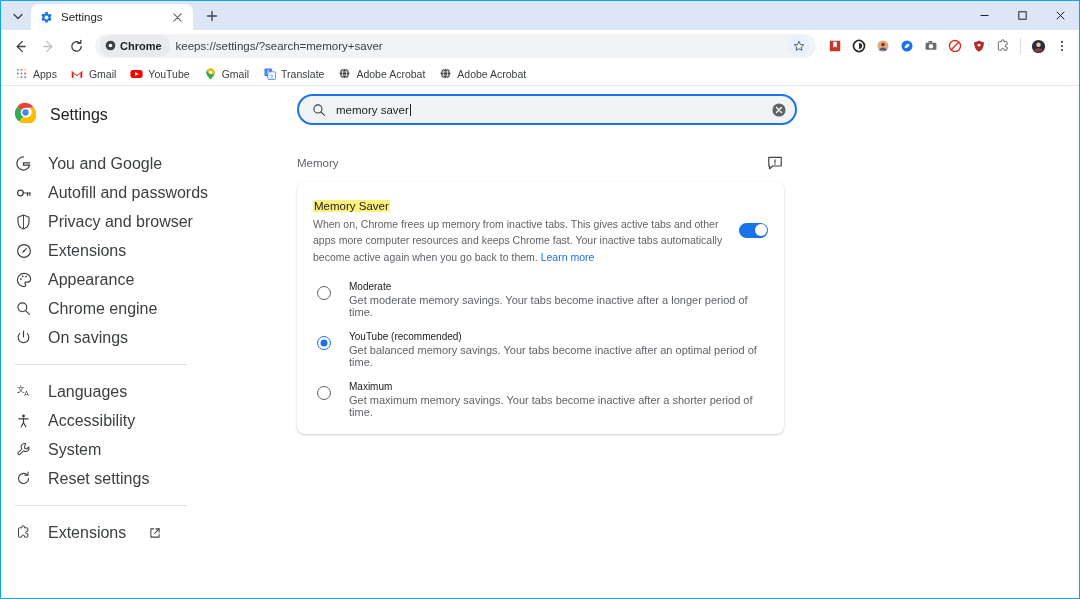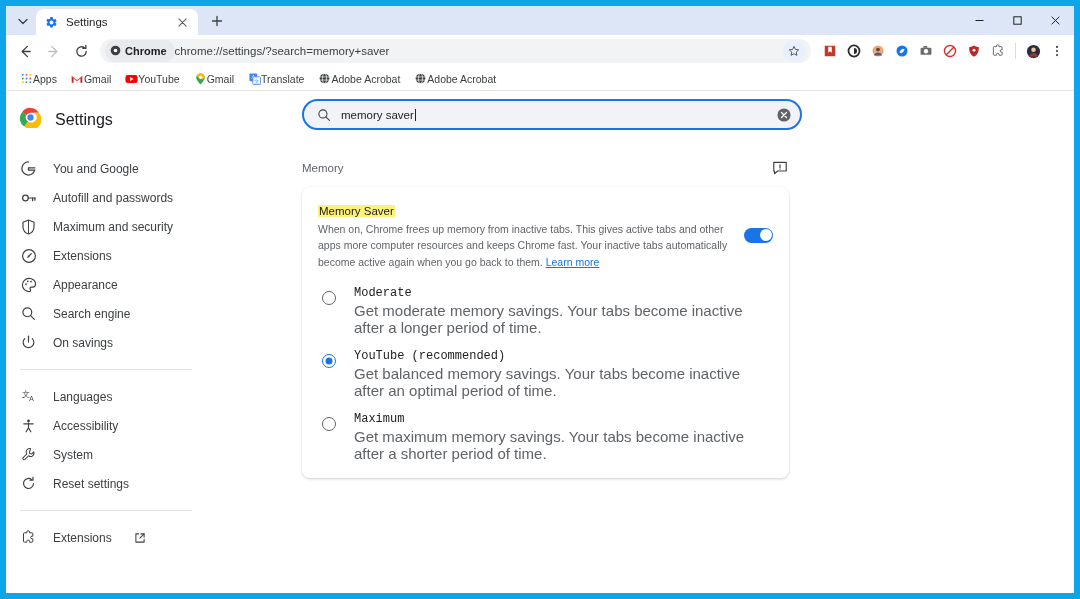--- a/index.html
+++ b/index.html
@@ -5,21 +5,21 @@
   * { box-sizing: border-box; margin: 0; padding: 0; }
   html, body {
     width: 1080px; height: 599px;
     font-family: "Liberation Sans", sans-serif;
     background: #ffffff;
     overflow: hidden;
   }
 
   
   .window { width: 1080px; height: 599px; display: flex; flex-direction: column;
-            background: #fff; border: 6px solid #0ea5e9; }
+            background: #fff; border: 1px solid #0ea5e9; }
 
   .tabstrip {
     height: 29px; background: #dce6f7; display: flex; align-items: flex-end;
     padding-left: 4px; position: relative; flex: 0 0 29px;
   }
   .tab-search {
     width: 26px; height: 26px; display: flex; align-items: center; justify-content: center;
     margin-bottom: 1px; cursor: pointer;
   }
   .tab-search svg { display:block; }
@@ -57,21 +57,21 @@
     height: 32px; background: #ffffff; display: flex; align-items: center;
     padding: 0 6px; gap: 2px; flex: 0 0 32px;
   }
   .nav-btn {
     width: 26px; height: 26px; display: flex; align-items: center; justify-content: center;
     border-radius: 50%; cursor: pointer; flex: 0 0 26px;
   }
   .omnibox {
     flex: 1; height: 24px; margin: 0 6px 0 4px;
     background: #f1f3f4; border-radius: 13px;
-    display: flex; align-items: center; padding: 0 6px 0 5px; 
+    display: flex; align-items: center; padding: 0 6px 0 5px; gap: 6px;
     cursor: text; min-width: 0;
   }
   .chrome-chip {
     display: flex; align-items: center; gap: 4px;
     background: #e8eaed; border-radius: 11px; padding: 2px 8px 2px 5px;
     flex: 0 0 auto;
   }
   .chrome-chip-label { font-size: 11px; color: #202124; font-weight: 600; }
   .omnibox-url {
     flex: 1; font-size: 11.5px; color: #3c4043; white-space: nowrap;
@@ -87,41 +87,41 @@
   }
   .ext-sep { width: 1px; height: 16px; background: #dadce0; margin: 0 4px; }
 
   
   .bookmarks {
     height: 24px; background: #ffffff; display: flex; align-items: center;
     padding: 0 8px; gap: 2px; flex: 0 0 24px;
     border-bottom: 1px solid #e6e6e6;
   }
   .bm {
-    display: flex; align-items: center; padding: 2px 6px;
+    display: flex; align-items: center; gap: 5px; padding: 2px 6px;
     border-radius: 4px; cursor: pointer; white-space: nowrap;
   }
   .bm-label { font-size: 10.5px; color: #3c4043; }
   .bm-icon { width: 13px; height: 13px; display: flex; align-items: center; justify-content: center; flex:0 0 13px;}
 
   
   .page { flex: 1; display: flex; background: #ffffff; overflow: hidden; position: relative; }
 
   
   .sidebar { width: 196px; flex: 0 0 196px; padding-top: 12px; background: #ffffff; }
   .brand { display: flex; align-items: center; gap: 14px; padding: 4px 0 4px 14px; margin-bottom: 18px; }
   .brand-title { font-size: 16px; color: #202124; }
   .nav-list { display: flex; flex-direction: column; }
   .nav-item {
     display: flex; align-items: center; gap: 16px;
     height: 29px; padding-left: 14px; cursor: pointer;
     border-radius: 0 14px 14px 0; margin-right: 10px;
   }
   .nav-ico { width: 17px; height: 17px; flex: 0 0 17px; display: flex; align-items: center; justify-content: center; }
-  .nav-label { font-size: 12px; color: #3c4043; white-space: nowrap; }
+  .nav-label { font-size: 16px; color: #3c4043; white-space: nowrap; }
   .nav-ext { margin-left: 6px; width: 13px; height: 13px; display:flex; align-items:center; justify-content:center; }
   .nav-divider { height: 1px; background: #e0e0e0; margin: 12px 10px 12px 14px; }
 
   
   .main { flex: 1; position: relative; padding-top: 4px; }
 
   .search-wrap { display: flex; justify-content: flex-start; padding-left: 100px; padding-top: 4px; }
   .search-box {
     width: 500px; height: 31px; border: 2px solid #1a73e8; border-radius: 16px;
     background: #f1f3f6; display: flex; align-items: center; padding: 0 8px 0 12px; gap: 10px;
@@ -149,21 +149,21 @@
   .card {
     width: 487px; margin-left: 100px; background: #ffffff;
     border-radius: 8px; box-shadow: 0 1px 3px rgba(60,64,67,.16), 0 1px 2px rgba(60,64,67,.1);
     padding: 14px 16px 16px 16px;
   }
   .card-top { display: flex; align-items: center; gap: 14px; }
   .card-textblock { flex: 1; }
   .card-title { font-size: 11.5px; color: #202124; margin-bottom: 4px; display:inline-block; }
   .hl { background: #fdf17a; padding: 0 1px; }
   .card-desc { font-size: 10.5px; color: #5f6368; line-height: 1.55; }
-  .learn-more { color: #1a73e8; text-decoration: underline; cursor: pointer; }
+  .learn-more { color: #1a73e8; cursor: pointer; }
 
   .toggle {
     width: 29px; height: 15px; border-radius: 8px; background: #1a73e8;
     position: relative; flex: 0 0 29px; cursor: pointer;
   }
   .toggle-knob {
     position: absolute; right: 1.5px; top: 1.5px; width: 12px; height: 12px;
     border-radius: 50%; background: #ffffff;
   }
 
@@ -172,22 +172,22 @@
   .radio {
     width: 14px; height: 14px; border-radius: 50%; border: 1.6px solid #5f6368;
     flex: 0 0 14px; margin-top: 5px; position: relative; background: #fff;
   }
   .radio.checked { border-color: #1a73e8; border-width: 1.6px; }
   .radio.checked::after {
     content: ""; position: absolute; left: 50%; top: 50%; transform: translate(-50%,-50%);
     width: 7px; height: 7px; border-radius: 50%; background: #1a73e8;
   }
   .radio-text { flex: 1; }
-  .radio-label { font-size: 12px; color: #202124; margin-bottom: 2px; font-family: Liberation Mono, monospace; }
-  .radio-desc { font-size: 15px; color: #5f6368; }
+  .radio-label { font-size: 10px; color: #202124; margin-bottom: 2px; }
+  .radio-desc { font-size: 11px; color: #5f6368; }
 </style>
 </head>
 <body>
 
 <div class="window">
 
   <div class="tabstrip">
     <div class="tab-search">
       <svg width="12" height="12" viewBox="0 0 12 12">
           <path d="M2 4.5 L6 8.5 L10 4.5" stroke="#3c4043" stroke-width="1.3" fill="none" stroke-linecap="round" stroke-linejoin="round"></path>
@@ -256,21 +256,21 @@
     <div class="omnibox">
       <span class="chrome-chip">
         <span>
           <svg width="11" height="11" viewBox="0 0 16 16">
               <circle cx="8" cy="8" r="7" fill="#3c4043"></circle>
               <circle cx="8" cy="8" r="2.6" fill="#fff"></circle>
             </svg>
         </span>
         <span class="chrome-chip-label">Chrome</span>
       </span>
-      <span class="omnibox-url">chrome://settings/?search=memory+saver</span>
+      <span class="omnibox-url">keeps://settings/?search=memory+saver</span>
       <span class="omni-star">
         <svg width="12" height="12" viewBox="0 0 16 16">
             <path d="M8 1.8 L9.9 5.9 L14.3 6.4 L11 9.4 L11.9 13.8 L8 11.6 L4.1 13.8 L5 9.4 L1.7 6.4 L6.1 5.9 Z" fill="none" stroke="#3c4043" stroke-width="1.1" stroke-linejoin="round"></path>
           </svg>
       </span>
     </div>
 
     <div class="ext-icons">
       <div class="ext-icon">
         <svg width="14" height="14" viewBox="0 0 16 16">
@@ -463,21 +463,21 @@
           <span class="nav-label">Autofill and passwords</span>
         </div>
 
         <div class="nav-item">
           <span class="nav-ico">
             <svg width="15" height="16" viewBox="0 0 16 18">
                 <path d="M8 1.2 L14.2 3.6 V8.6 C14.2 12.5 11.5 15.6 8 16.8 C4.5 15.6 1.8 12.5 1.8 8.6 V3.6 Z" fill="none" stroke="#3c4043" stroke-width="1.3" stroke-linejoin="round"></path>
                 <path d="M8 1.4 V16.6" stroke="#3c4043" stroke-width="1.1"></path>
               </svg>
           </span>
-          <span class="nav-label">Maximum and security</span>
+          <span class="nav-label">Privacy and browser</span>
         </div>
 
         <div class="nav-item">
           <span class="nav-ico">
             <svg width="16" height="16" viewBox="0 0 18 18">
                 <circle cx="9" cy="9" r="7.2" fill="none" stroke="#3c4043" stroke-width="1.3"></circle>
                 <path d="M11.6 6.4 L7.6 10.4" stroke="#3c4043" stroke-width="1.3" stroke-linecap="round"></path>
                 <circle cx="9" cy="9" r="0.9" fill="#3c4043"></circle>
               </svg>
           </span>
@@ -496,21 +496,21 @@
           <span class="nav-label">Appearance</span>
         </div>
 
         <div class="nav-item">
           <span class="nav-ico">
             <svg width="15" height="15" viewBox="0 0 18 18">
                 <circle cx="7.6" cy="7.6" r="5.3" fill="none" stroke="#3c4043" stroke-width="1.4"></circle>
                 <path d="M11.5 11.5 L16 16" stroke="#3c4043" stroke-width="1.4" stroke-linecap="round"></path>
               </svg>
           </span>
-          <span class="nav-label">Search engine</span>
+          <span class="nav-label">Chrome engine</span>
         </div>
 
 
         <div class="nav-item">
           <span class="nav-ico">
             <svg width="15" height="15" viewBox="0 0 18 18">
                 <path d="M4.4 4.4 A6.4 6.4 0 1 0 13.6 4.4" fill="none" stroke="#3c4043" stroke-width="1.4" stroke-linecap="round"></path>
                 <path d="M9 1.4 V8.4" stroke="#3c4043" stroke-width="1.4" stroke-linecap="round"></path>
               </svg>
           </span>

